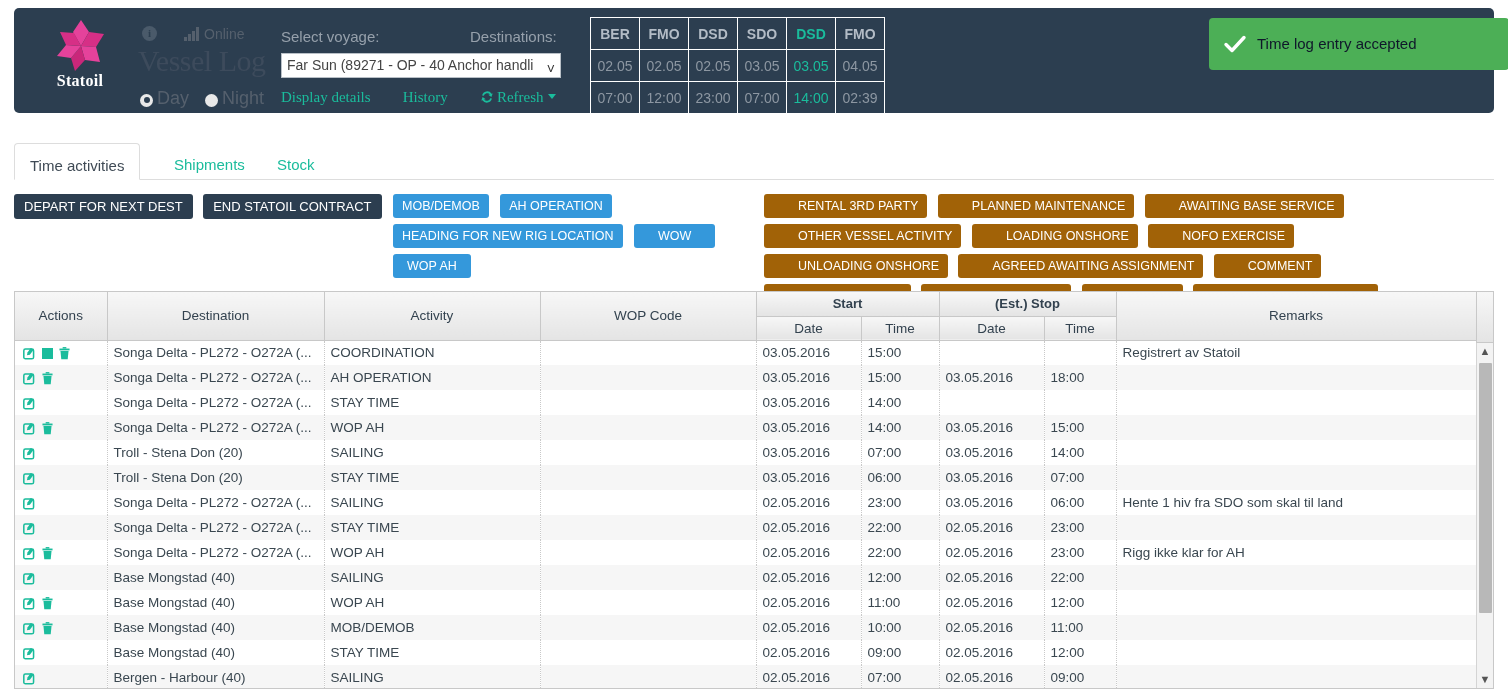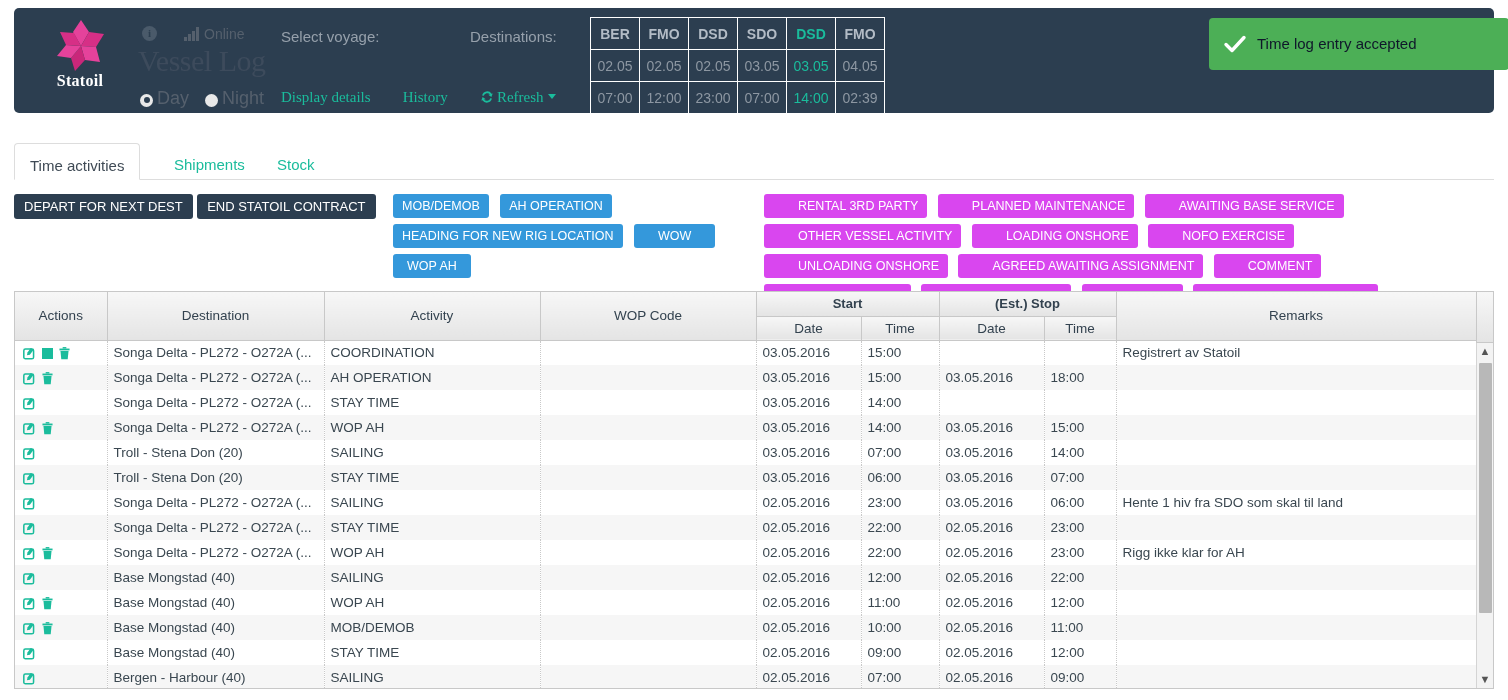--- a/index.html
+++ b/index.html
@@ -147,24 +147,24 @@
 
   
   .btn {
     display: inline-block; height: 24px; line-height: 24px;
     padding: 0 9px; font-size: 12.5px; color: #ffffff;
     border-radius: 3px; white-space: nowrap; cursor: pointer;
     vertical-align: top; font-family: "Liberation Sans", sans-serif;
   }
   .btn-dark { background: #2c3e50; }
   .btn-blue { background: #3498db; }
-  .btn-gray { background: #d946ef; padding-left: 34px; }
+  .btn-gray { background: #a16207; padding-left: 34px; }
 
   .grp-dark { position: absolute; left: 14px; top: 194px; }
-  .grp-dark .btn { height: 25px; line-height: 25px; font-size: 13px; padding: 0 10px; }
+  .grp-dark .btn { margin-right: 6px; height: 25px; line-height: 25px; font-size: 13px; padding: 0 10px; }
   .grp-blue { position: absolute; left: 393px; top: 194px; width: 350px; }
   .grp-blue .btn { margin: 0 7px 6px 0; }
   .grp-gray { position: absolute; left: 764px; top: 194px; width: 660px; }
   .grp-gray .btn { margin: 0 6px 6px 0; }
 
   
   .grid {
     position: absolute; left: 14px; top: 291px;
     width: 1480px; height: 398px;
     border: 1px solid #c8c8c8; background: #fff;
@@ -247,20 +247,24 @@
 
   <div class="vessel-log-title">Vessel Log</div>
 
   <div class="radios">
     <span class="rd"><span class="rdot on"></span></span><span class="lb">Day</span><span class="rd"><span class="rdot"></span></span><span class="lb">Night</span>
   </div>
 
   <div class="sel-voyage-label">Select voyage:</div>
   <div class="dest-label">Destinations:</div>
 
+  <div class="voyage-select">
+    <span>Far Sun (89271 - OP - 40 Anchor handli</span>
+    <span class="cv">˅</span>
+  </div>
 
   <div class="hdr-links">
     <a href="#">Display details</a>
     <a href="#">History</a>
     <a href="#"><span class="refresh-ico"><svg width="14" height="14" viewBox="0 0 16 16">
             <path d="M13.2 4.2A6 6 0 0 0 2.4 6.2l1.9.5A4 4 0 0 1 11.4 5.2l-2 .1 3.6 2.6 1.5-4z" fill="#1abc9c"></path>
             <path d="M2.8 11.8a6 6 0 0 0 10.8-2l-1.9-.5a4 4 0 0 1-7.1 1.5l2-.1L3 8.1l-1.5 4z" fill="#1abc9c"></path>
           </svg></span><span>Refresh</span><span class="caret-dn"></span></a>
   </div>
 

